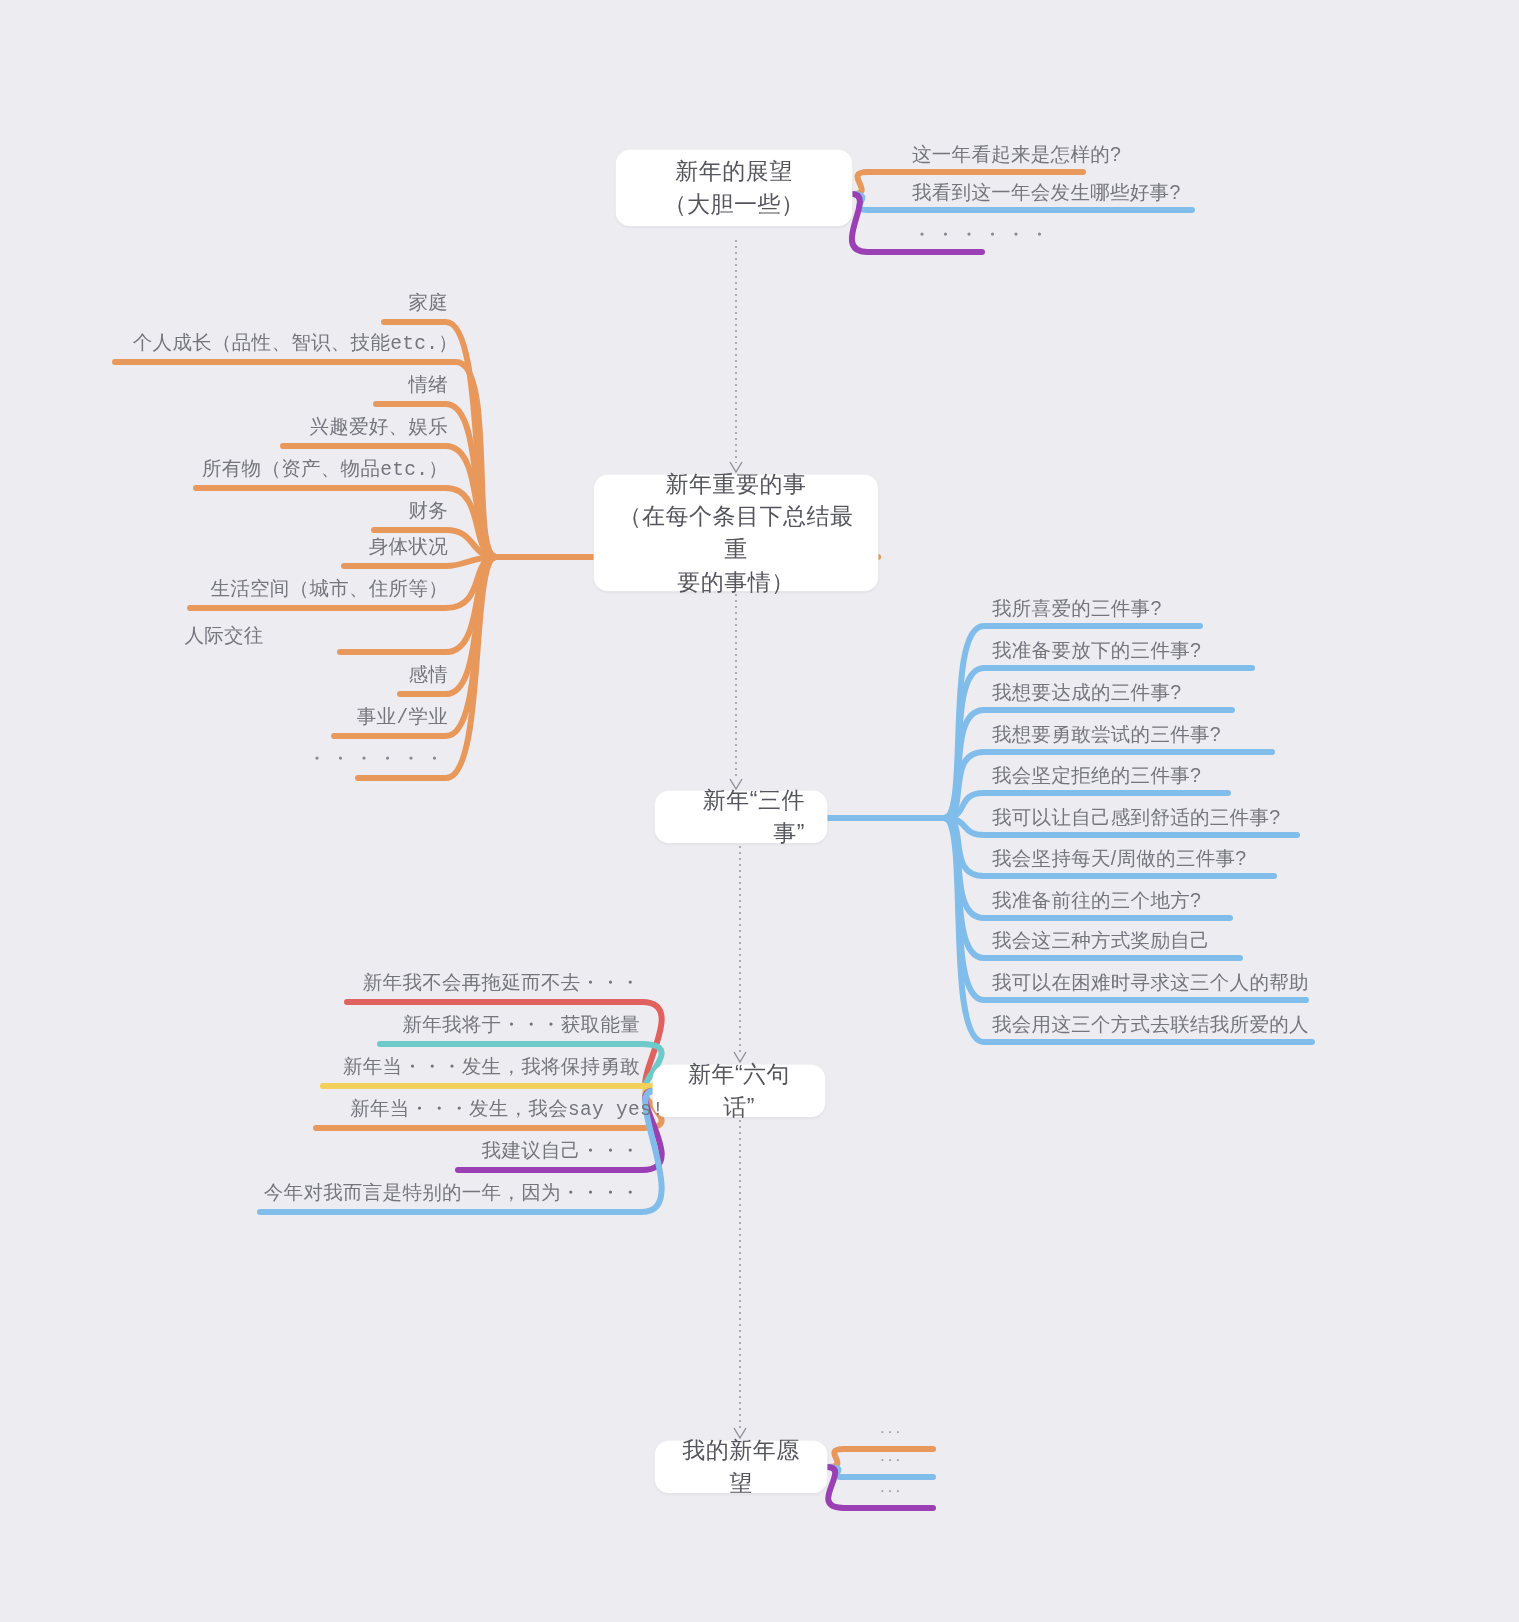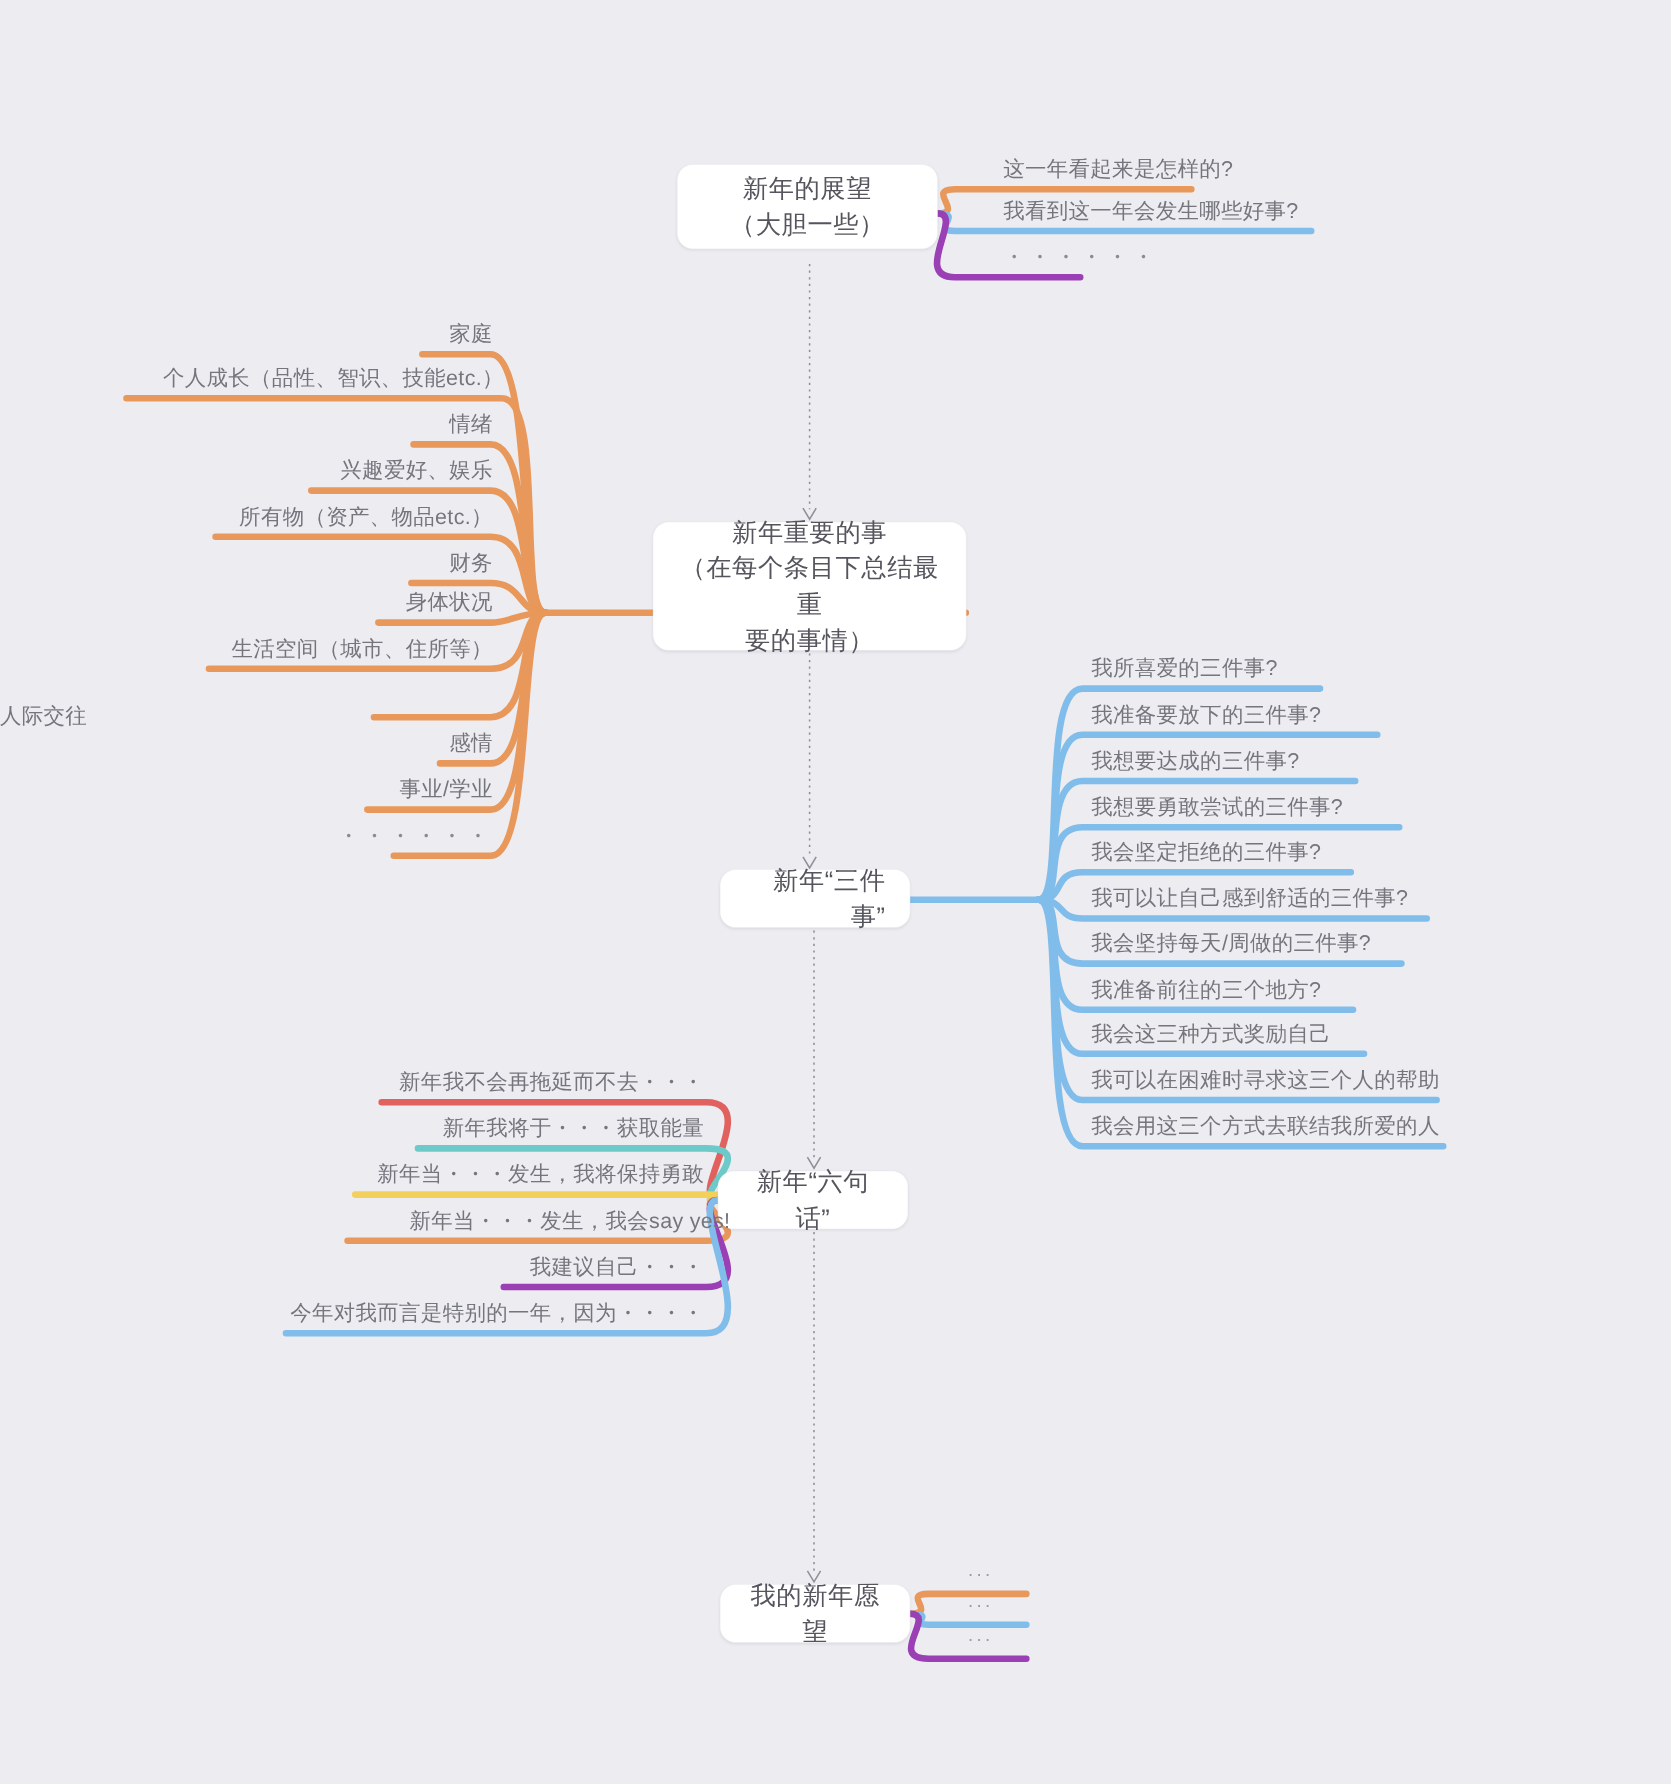--- a/index.html
+++ b/index.html
@@ -30,21 +30,21 @@
 
   .leaf{
     position:absolute;
     color:#75757e;
     font-size:19.5px;
     letter-spacing:.3px;
     white-space:nowrap;
     line-height:1;
   }
   .leaf.r{text-align:left;}
-  .leaf.l{text-align:right;}
+  .leaf.l{text-align:right;font-family:Liberation Mono, monospace;}
   .dots{letter-spacing:4px;color:#8a8a93;}
   .dots-sm{letter-spacing:3px;color:#9a9aa3;font-size:17px;}
 </style>
 </head>
 <body>
 
 <div id="canvas">
 
   <svg class="wires" viewBox="0 0 1519 1622">
     <g id="wire-group">
@@ -128,21 +128,21 @@
       <div class="leaf r" style="top: 183px; left: 912px;">我看到这一年会发生哪些好事?</div>
       <div class="leaf r dots" style="top: 225px; left: 912px;">・・・・・・</div>
       <div class="leaf l" style="top: 295px; left: 0px; width: 448px; text-align: right;">家庭</div>
       <div class="leaf l" style="top: 335px; left: 0px; width: 458px; text-align: right;">个人成长（品性、智识、技能etc.）</div>
       <div class="leaf l" style="top: 377px; left: 0px; width: 448px; text-align: right;">情绪</div>
       <div class="leaf l" style="top: 419px; left: 0px; width: 448px; text-align: right;">兴趣爱好、娱乐</div>
       <div class="leaf l" style="top: 461px; left: 0px; width: 448px; text-align: right;">所有物（资产、物品etc.）</div>
       <div class="leaf l" style="top: 503px; left: 0px; width: 448px; text-align: right;">财务</div>
       <div class="leaf l" style="top: 539px; left: 0px; width: 448px; text-align: right;">身体状况</div>
       <div class="leaf l" style="top: 581px; left: 0px; width: 448px; text-align: right;">生活空间（城市、住所等）</div>
-      <div class="leaf l" style="top: 642px; left: 0px; width: 448px; text-align: left;">人际交往</div>
+      <div class="leaf l" style="top: 628px; left: 0px; width: 448px; text-align: center;">人际交往</div>
       <div class="leaf l" style="top: 667px; left: 0px; width: 448px; text-align: right;">感情</div>
       <div class="leaf l" style="top: 709px; left: 0px; width: 448px; text-align: right;">事业/学业</div>
       <div class="leaf l dots" style="top: 751px; left: 0px; width: 448px; text-align: right;">・・・・・・</div>
       <div class="leaf r" style="top: 599px; left: 992px;">我所喜爱的三件事?</div>
       <div class="leaf r" style="top: 641px; left: 992px;">我准备要放下的三件事?</div>
       <div class="leaf r" style="top: 683px; left: 992px;">我想要达成的三件事?</div>
       <div class="leaf r" style="top: 725px; left: 992px;">我想要勇敢尝试的三件事?</div>
       <div class="leaf r" style="top: 766px; left: 992px;">我会坚定拒绝的三件事?</div>
       <div class="leaf r" style="top: 808px; left: 992px;">我可以让自己感到舒适的三件事?</div>
       <div class="leaf r" style="top: 849px; left: 992px;">我会坚持每天/周做的三件事?</div>

